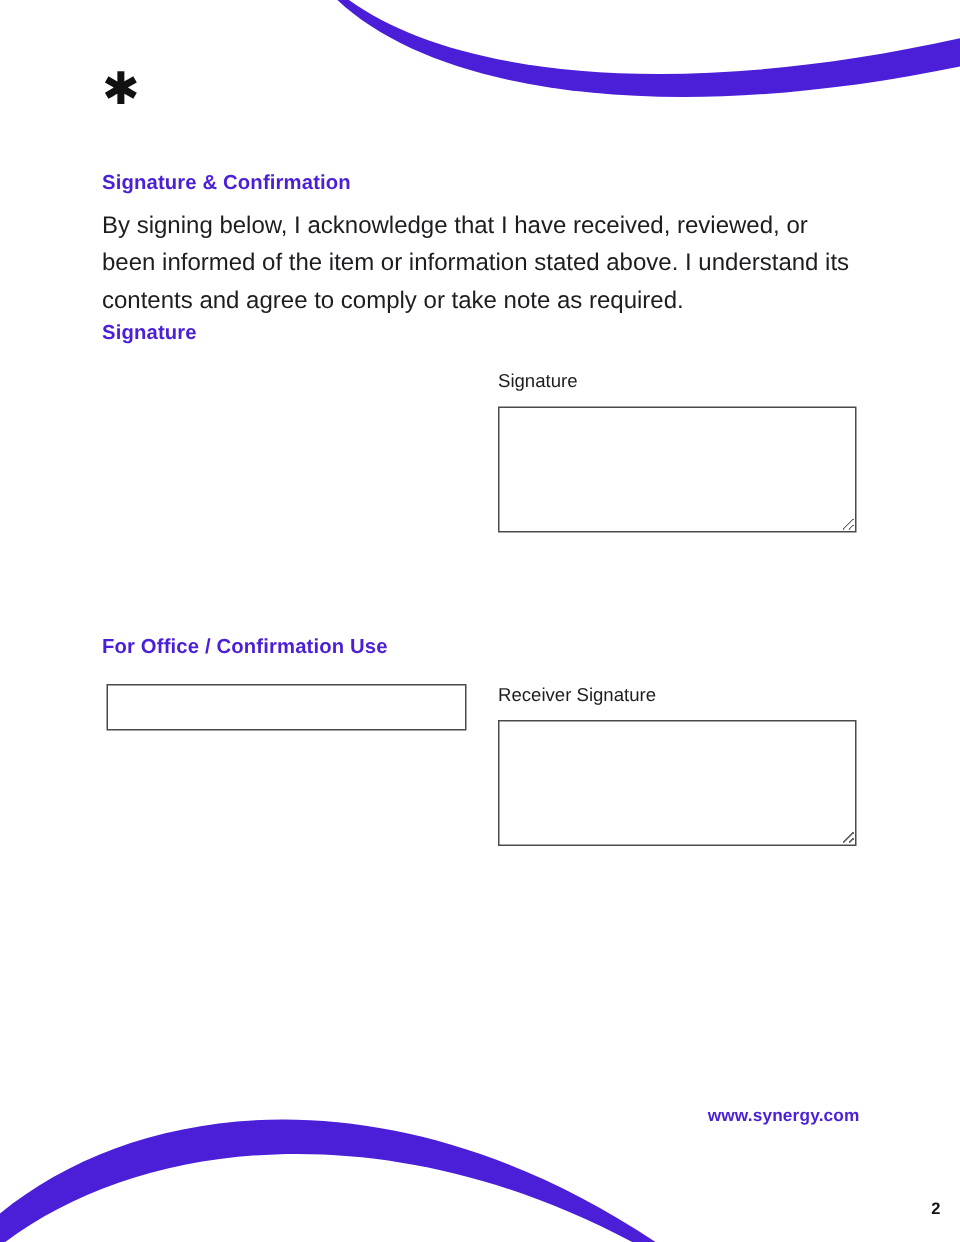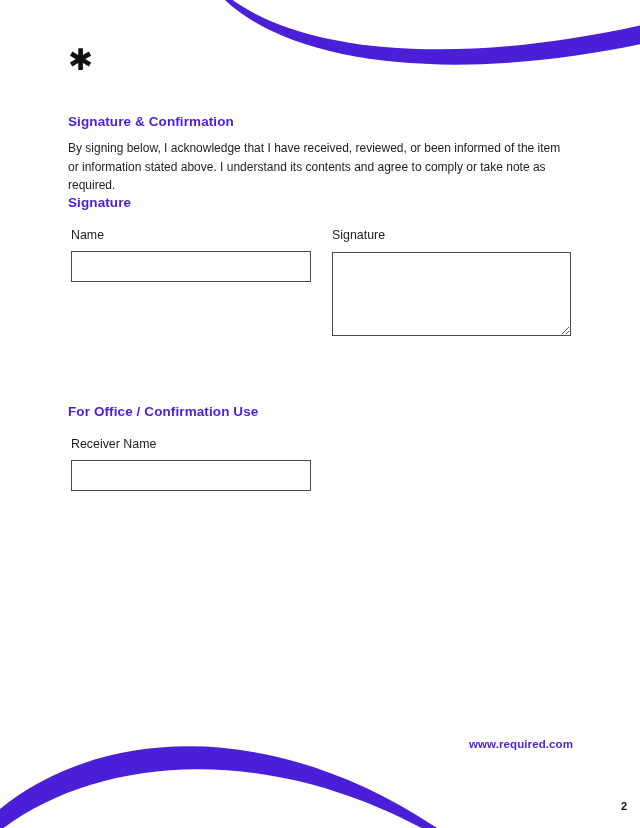--- a/index.html
+++ b/index.html
@@ -76,21 +76,21 @@
     color: #4B1ED8;
     font-size: 13.5px;
     font-weight: bold;
     letter-spacing: 0.1px;
     margin: 0;
     line-height: 1.2;
   }
 
   .intro-text {
     margin: 9px 0 0 0;
-    font-size: 12px;
+    font-size: 16px;
     line-height: 1.55;
     color: #1d1d1f;
     width: 504px;
   }
 
   .block-signature { }
   .block-office    { margin-top: 66px; }
 
   .field-row {
     position: relative;
@@ -172,40 +172,39 @@
 
   <div class="content">
 
     <h2 class="sec-heading">Signature &amp; Confirmation</h2>
     <p class="intro-text">By signing below, I acknowledge that I have received, reviewed, or been informed of the item or information stated above. I understand its contents and agree to comply or take note as required.</p>
 
     <div class="block-signature">
       <h2 class="sec-heading">Signature</h2>
 
       <div class="field-row">
-        <div class="field left">
-          <span class="field-label">Name</span>
-          <input class="input-box" type="text" placeholder="" style="">
-        </div>
         <div class="field right">
           <span class="field-label">Signature</span>
           <textarea class="sign-box" placeholder="" style=""></textarea>
         </div>
       </div>
     </div>
 
     <div class="block-office">
       <h2 class="sec-heading">For Office / Confirmation Use</h2>
 
       <div class="field-row">
         <div class="field left">
-          <span class="field-label">Receiver Name</span>
           <input class="input-box" type="text" placeholder="" style="">
+        </div>
+        <div class="field right">
+          <span class="field-label">Receiver Signature</span>
+          <textarea class="sign-box" placeholder="" style=""></textarea>
         </div>
       </div>
     </div>
 
   </div>
 
-  <a class="footer-url" href="#" style="text-decoration:none;">www.required.com</a>
+  <a class="footer-url" href="#" style="text-decoration:none;">www.synergy.com</a>
   <span class="page-number">2</span>
 
 </div>
 
 </body></html>

